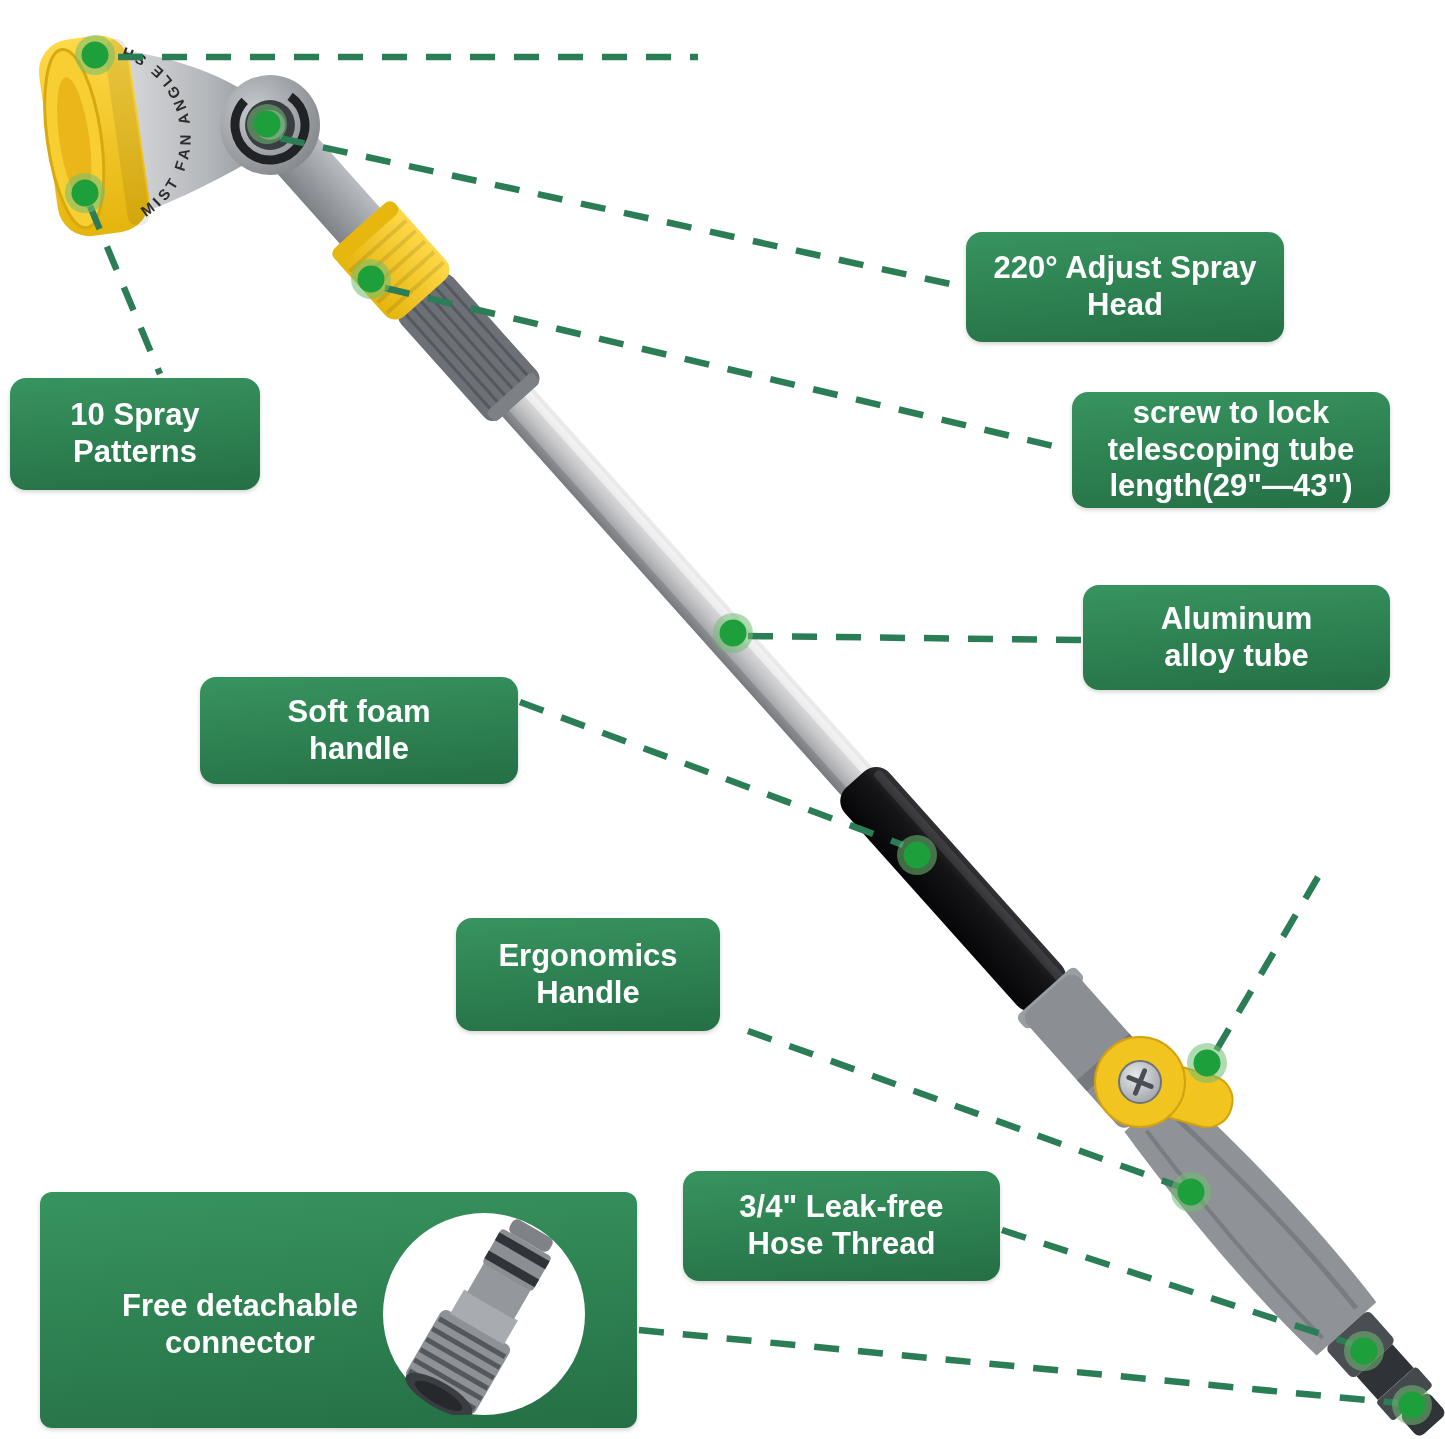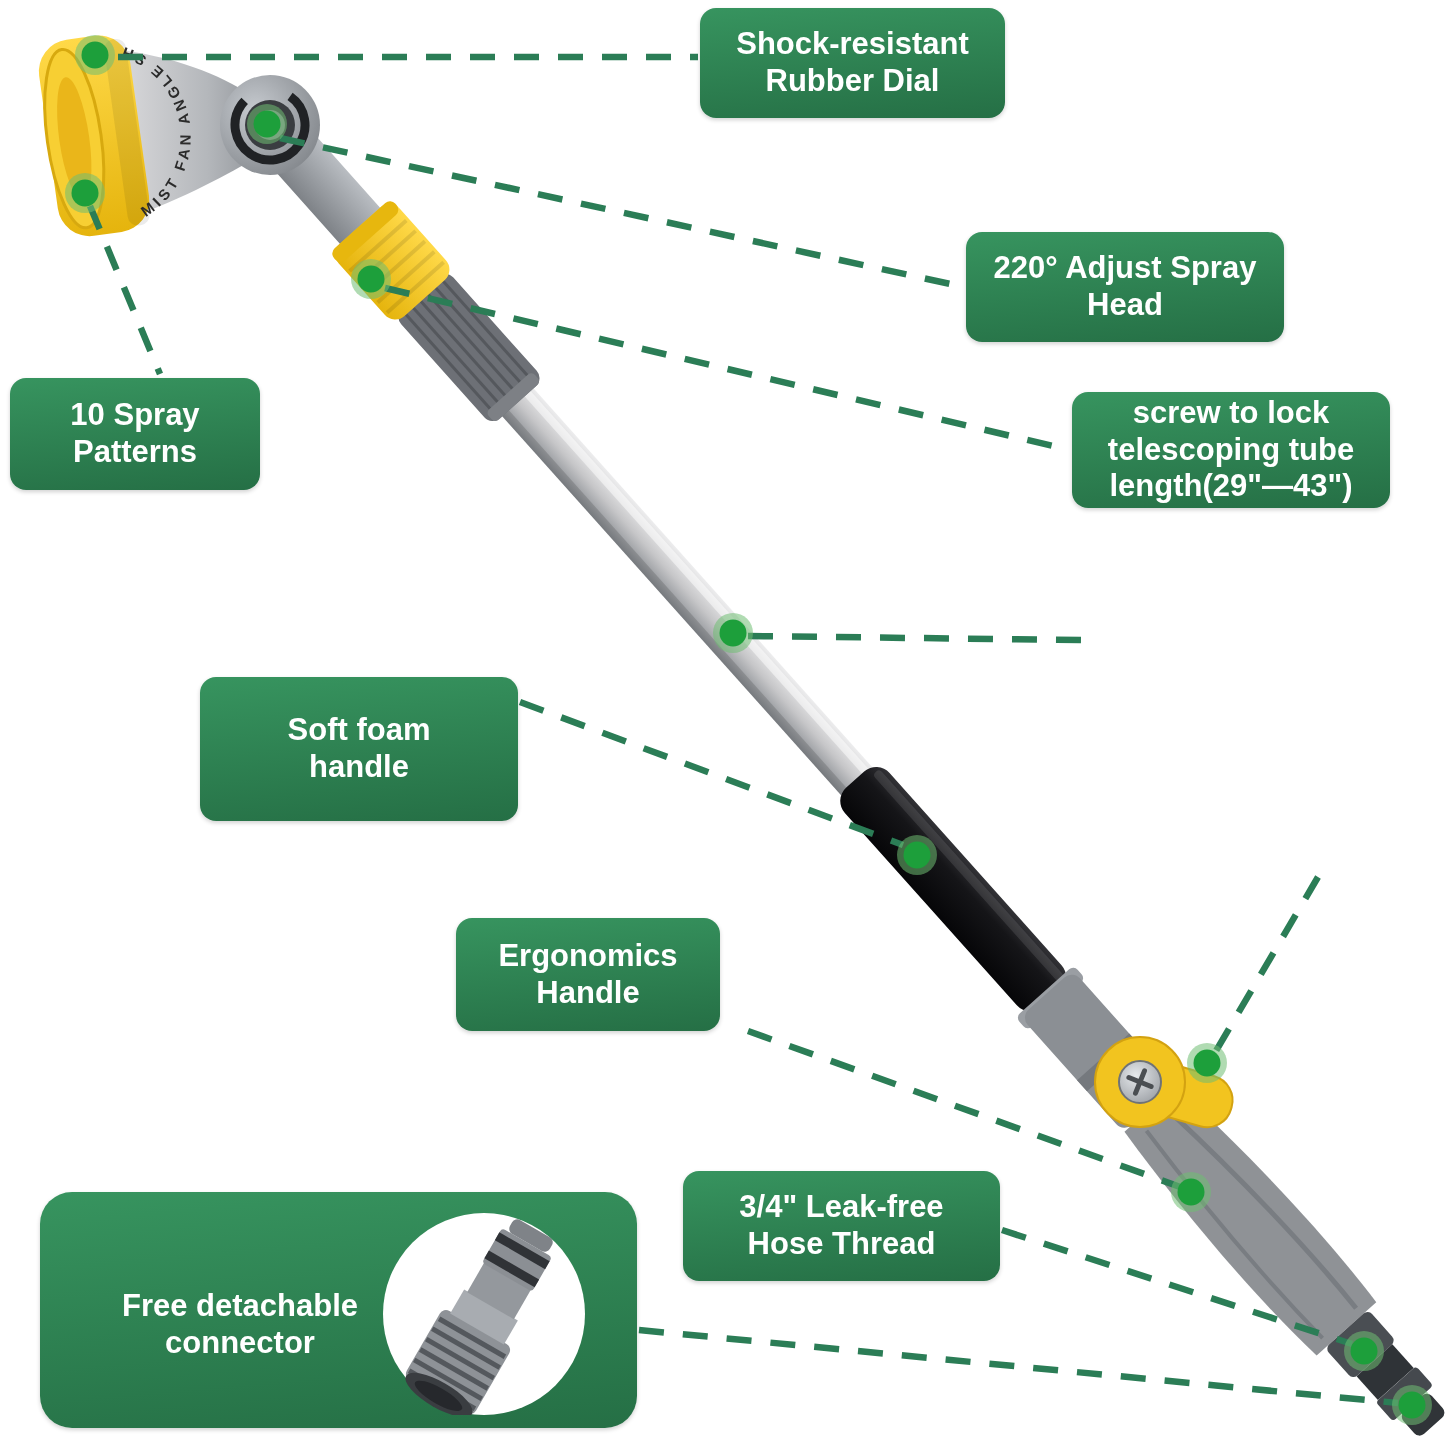--- a/index.html
+++ b/index.html
@@ -9,21 +9,21 @@
   }
   .art{position:absolute;left:0;top:0;z-index:1;}
   .callout{
     position:absolute;z-index:2;display:flex;align-items:center;justify-content:center;
     text-align:center;white-space:pre-line;color:var(--label-text,#fff);
     font-weight:700;font-size:31px;line-height:1.18;
     background:linear-gradient(175deg,var(--label-top,#37945f),var(--label-bottom,#256f45));
     border-radius:16px;box-shadow:0 2px 4px rgba(0,0,0,0.18);
     padding:0 10px;box-sizing:border-box;
   }
-  .callout-free{border-radius:32px;justify-content:flex-start;padding:0;}
+  .callout-free{border-radius:12px;justify-content:flex-start;padding:0;}
   .free-text{
     position:absolute;left:10px;top:96px;width:380px;text-align:center;white-space:pre-line;
   }
   .inset-circle{
     position:absolute;left:383px;top:1213px;width:202px;height:202px;border-radius:50%;
     background:#ffffff;z-index:3;
   }
 </style>
 </head>
 <body>
@@ -204,35 +204,35 @@
         <circle cx="1364" cy="1351" r="20" fill="#6fbe72" opacity="0.55"></circle>
           <circle cx="1364" cy="1351" r="13.5" fill="#1d9f3b"></circle>
       </g>
       <g>
         <circle cx="1412" cy="1405" r="20" fill="#6fbe72" opacity="0.55"></circle>
           <circle cx="1412" cy="1405" r="13.5" fill="#1d9f3b"></circle>
       </g>
     </g>
   </svg>
 
-  <div class="callout" style="left:700px;top:8px;width:305px;height:110px">Shock-resistant
-Rubber Dial</div>
 
   <div class="callout" style="left:10px;top:378px;width:250px;height:112px">10 Spray
 Patterns</div>
 
   <div class="callout" style="left:966px;top:232px;width:318px;height:110px">220° Adjust Spray
 Head</div>
 
   <div class="callout" style="left:1072px;top:392px;width:318px;height:116px">screw to lock
 telescoping tube
 length(29"—43")</div>
 
-
-  <div class="callout" style="left:200px;top:677px;width:318px;height:144px">Soft foam
+  <div class="callout" style="left:1083px;top:585px;width:307px;height:105px">Aluminum
+alloy tube</div>
+
+  <div class="callout" style="left:200px;top:677px;width:318px;height:107px">Soft foam
 handle</div>
 
 
   <div class="callout" style="left:456px;top:918px;width:264px;height:113px">Ergonomics
 Handle</div>
 
   <div class="callout" style="left:683px;top:1171px;width:317px;height:110px">3/4" Leak-free
 Hose Thread</div>
 
   <div class="callout callout-free" style="left:40px;top:1192px;width:597px;height:236px">

